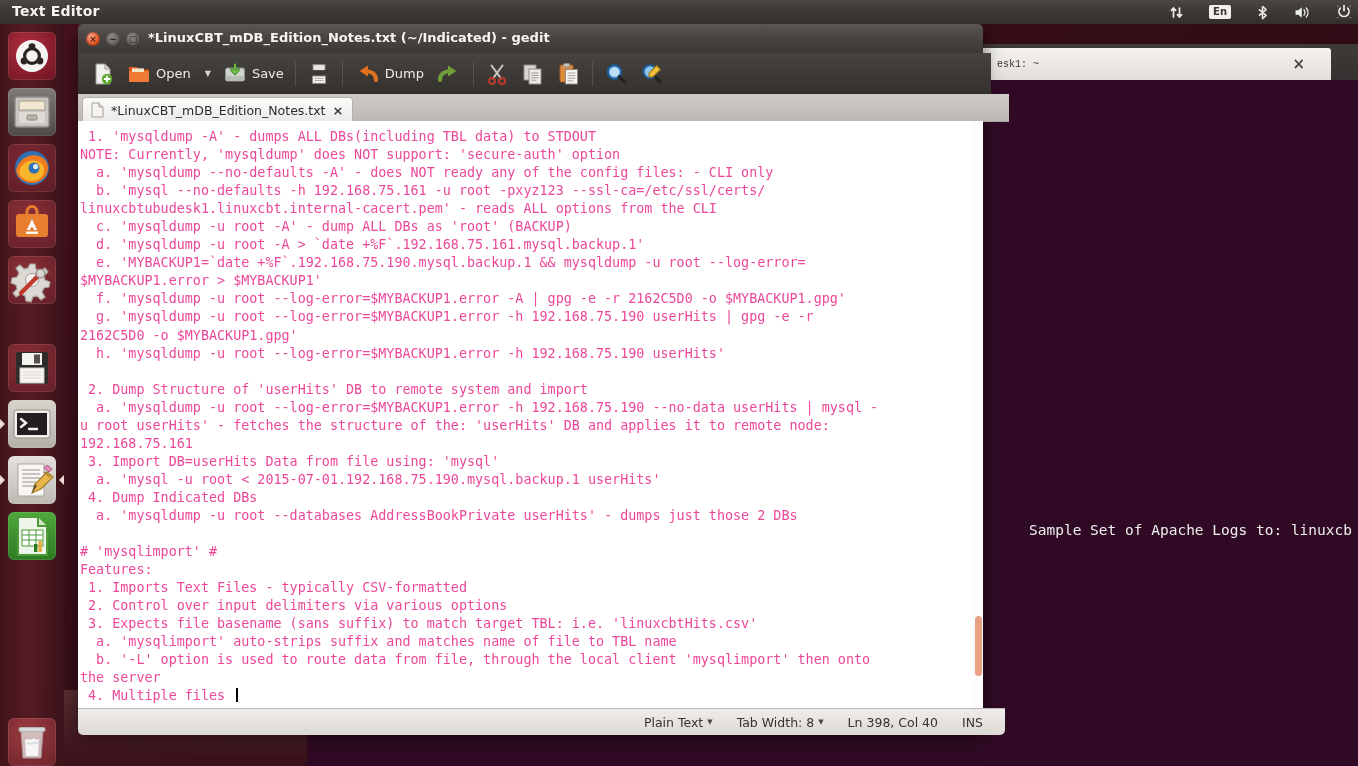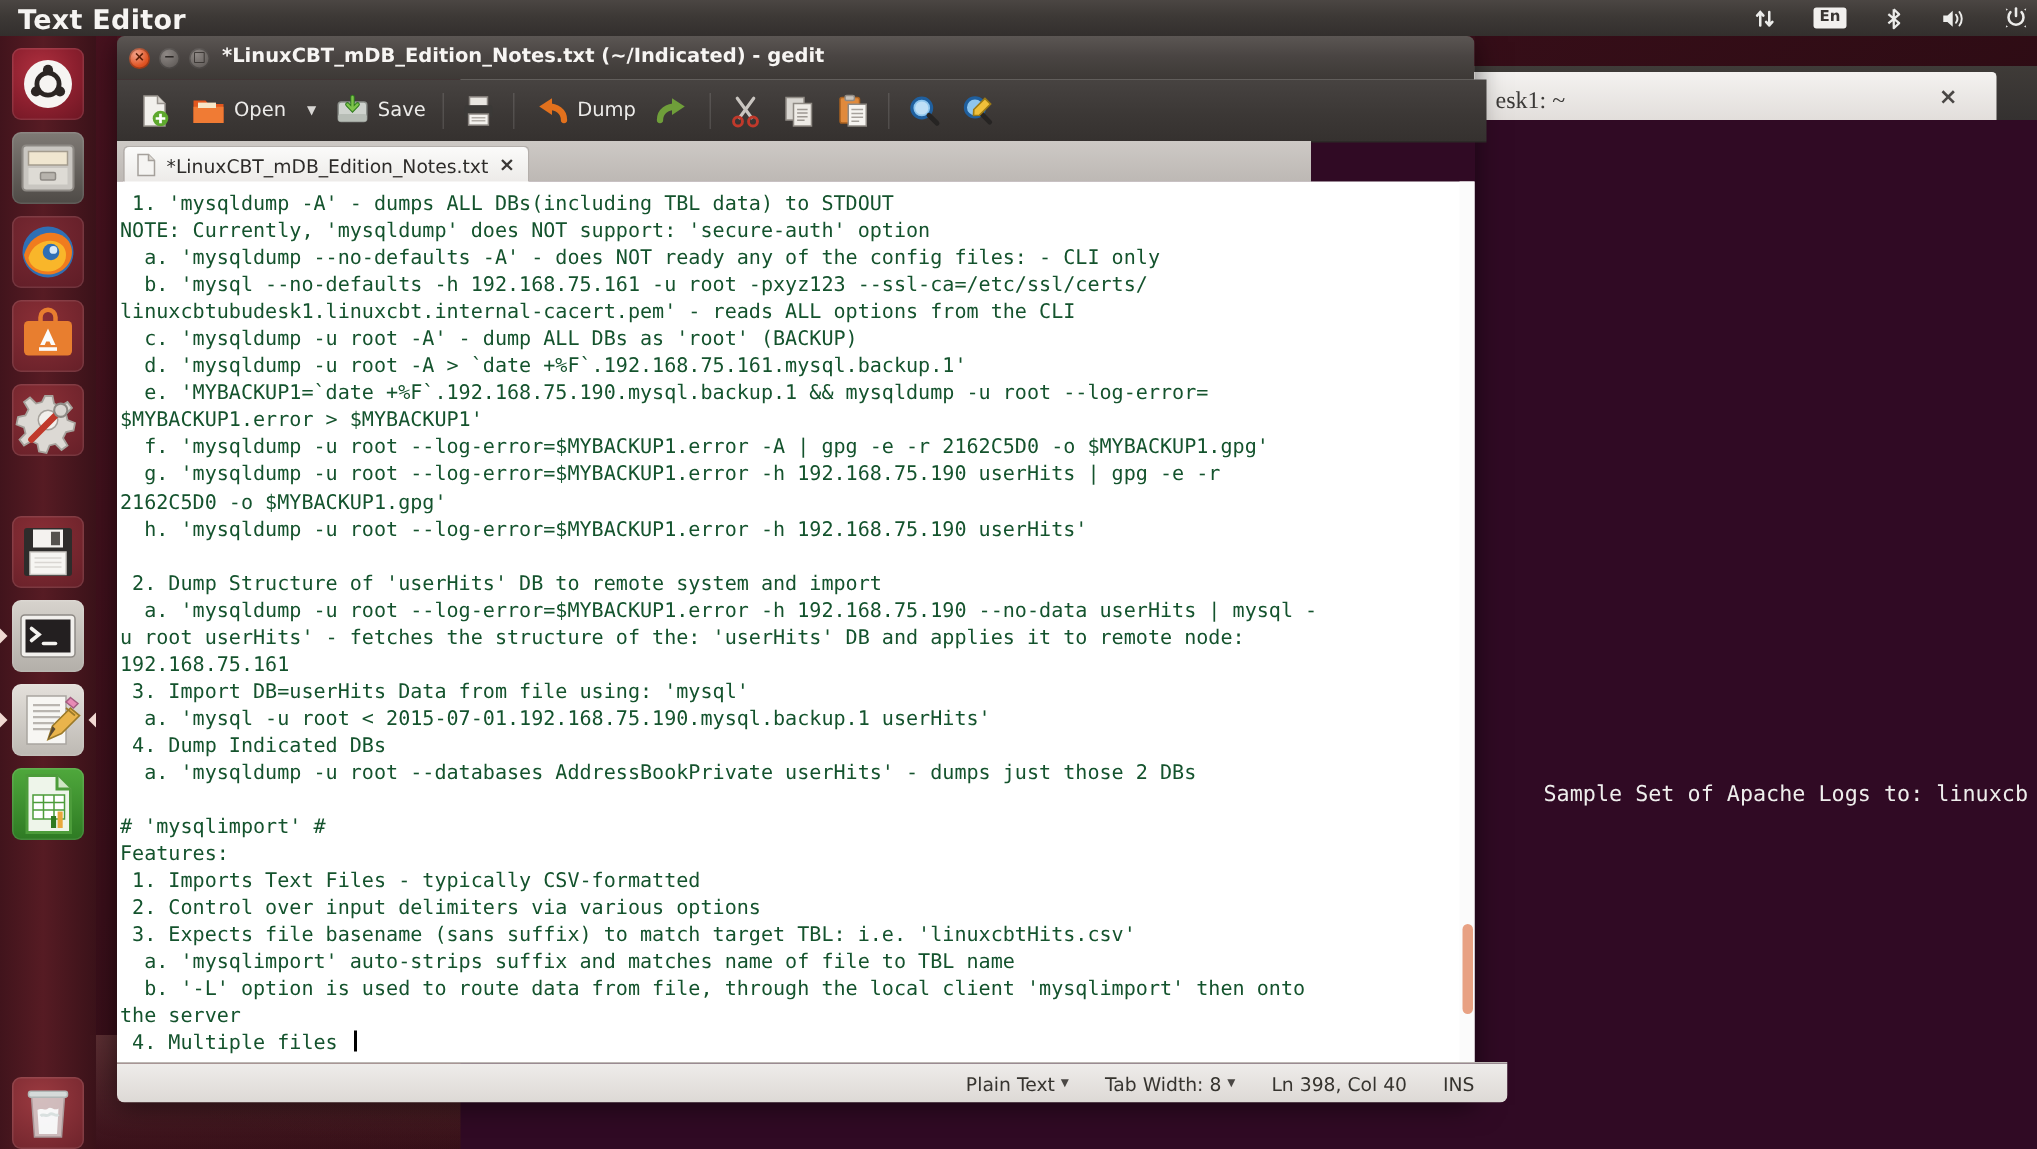--- a/index.html
+++ b/index.html
@@ -15,21 +15,21 @@
     background:linear-gradient(140deg,#49121f 0%,#3a0f1a 35%,#2b0b13 70%,#24090f 100%);}
   #desk-glow{position:absolute;left:140px;top:330px;width:900px;height:470px;
     background:radial-gradient(ellipse at 30% 40%,rgba(190,90,60,.20),rgba(0,0,0,0) 65%);}
   #desk-sheen{position:absolute;left:60px;top:690px;width:320px;height:76px;
     background:linear-gradient(180deg,rgba(215,160,140,.22),rgba(120,60,50,.05));}
 
   
   #panel{position:absolute;left:0;top:0;width:1358px;height:24px;
     background:linear-gradient(180deg,#4b4643 0%,#3d3936 45%,#332f2d 100%);
     color:#f2f0ee;z-index:60;}
-  #panel-title{position:absolute;left:12px;top:3px;font-size:18px;font-weight:bold;
+  #panel-title{position:absolute;left:12px;top:3px;font-size:14px;font-weight:bold;
     color:#f6f4f2;letter-spacing:.2px;}
   #panel-right{position:absolute;right:6px;top:0;height:24px;display:flex;align-items:center;gap:25px;}
   .tray-ic{display:flex;align-items:center;justify-content:center;color:#eceae8;}
   #kbd-ind{background:#f2f0ee;color:#3a3633;font-size:10px;font-weight:bold;
     border-radius:2px;padding:1px 4px 2px 4px;line-height:11px;}
 
   
   #launcher{position:absolute;left:0;top:24px;width:64px;height:742px;
     background:linear-gradient(90deg,rgba(65,20,28,.96) 0%,rgba(88,28,36,.93) 45%,rgba(58,18,25,.97) 100%);
     z-index:50;}
@@ -40,22 +40,22 @@
   .lnk.focus::after{content:"";position:absolute;right:-8px;top:19px;width:0;height:0;
     border-top:5px solid transparent;border-bottom:5px solid transparent;border-right:5px solid #f0d9d2;}
   .ic-svg{width:48px;height:48px;display:block;}
 
   
   #term{position:absolute;left:307px;top:44px;width:1051px;height:722px;z-index:20;}
   #term-tabbar{position:absolute;left:0;top:0;width:1051px;height:36px;
     background:linear-gradient(180deg,#3f3b38,#343130);}
   #term-tab{position:absolute;left:0;top:4px;width:1024px;height:32px;
     background:linear-gradient(180deg,#f4f2f0,#e2dedb);border-radius:3px 3px 0 0;}
-  #term-tab-label{position:absolute;left:690px;top:11px;font-size:16px;color:#3c3a38;
-    font-family:Liberation Serif, serif;}
+  #term-tab-label{position:absolute;left:690px;top:11px;font-size:10px;color:#3c3a38;
+    font-family:Liberation Mono, monospace;}
   #term-tab-close{position:absolute;right:26px;top:9px;font-size:15px;color:#4a4745;
     line-height:15px;font-weight:bold;}
   #term-body{position:absolute;left:0;top:36px;width:1051px;height:686px;
     background:#300a24;
     font-family:"DejaVu Sans Mono","Liberation Mono",monospace;
     font-size:14.5px;color:#eeeeec;}
   .term-line{position:absolute;white-space:pre;margin-left:36px;}
   #term-apache{left:686px;top:442px;}
 
   
@@ -77,33 +77,33 @@
   #ged-title-text{position:absolute;left:70px;top:6px;font-size:13px;font-weight:bold;color:#f7f5f3;}
 
   #ged-toolbar{position:absolute;left:0;top:29px;width:905px;height:41px;
     background:linear-gradient(180deg,#474341 0%,#3c3836 55%,#35312f 100%);
     border-bottom:1px solid #2c2927;display:flex;align-items:center;padding-left:8px;gap:2px;}
   .tb{height:36px;display:flex;align-items:center;gap:5px;padding:0 5px;border-radius:3px;}
   .tb-lbl{font-size:13px;color:#ecebe9;}
   .tb-sep{width:1px;height:24px;background:rgba(255,255,255,.12);margin:0 4px;}
   .tb-arrow{font-size:8px;color:#d8d6d4;margin-left:2px;}
 
-  #ged-tabs{position:absolute;left:0;top:70px;width:796px;height:27px;
+  #ged-tabs{position:absolute;left:0;top:70px;width:931px;height:27px;
     background:linear-gradient(180deg,#cdc9c5,#bdb8b4);border-bottom:1px solid #a9a4a0;}
   #ged-tab{position:absolute;left:4px;top:3px;height:24px;
     background:linear-gradient(180deg,#fbfbfa,#eceae8);border:1px solid #b4afab;border-bottom:none;
     border-radius:4px 4px 0 0;display:flex;align-items:center;gap:7px;padding:0 9px 0 8px;}
   #ged-tab-label{font-size:12.5px;color:#2d2b29;}
   #ged-tab-close{font-size:13px;color:#3a3836;font-weight:bold;line-height:13px;}
 
   #ged-text{position:absolute;left:0;top:97px;width:905px;height:587px;background:#ffffff;
     overflow:hidden;}
   #ged-text-inner{position:absolute;left:0;top:7px;width:890px;
     font-family:"DejaVu Sans Mono","Liberation Mono",monospace;
-    font-size:13.4px;line-height:18.05px;color:#14532d;white-space:pre;padding-left:2px;}
+    font-size:13.4px;line-height:18.05px;color:#ec4899;white-space:pre;padding-left:2px;}
   #caret{display:inline-block;width:1.5px;height:14px;background:#000;
     vertical-align:-2px;margin-left:3px;}
   #ged-scroll-track{position:absolute;right:0;top:97px;width:10px;height:587px;background:#fbfbfb;}
   #ged-scroll-thumb{position:absolute;right:1px;width:7px;height:60px;border-radius:4px;
     background:#e8a183;}
 
   #ged-status{position:absolute;left:0;top:684px;width:905px;height:26px;
     background:linear-gradient(180deg,#eeecea,#ddd9d5);border-top:1px solid #bdb8b4;
     border-radius:0 0 5px 5px;display:flex;align-items:center;justify-content:flex-end;
     gap:24px;padding-right:22px;font-size:12.5px;color:#36342f;}

